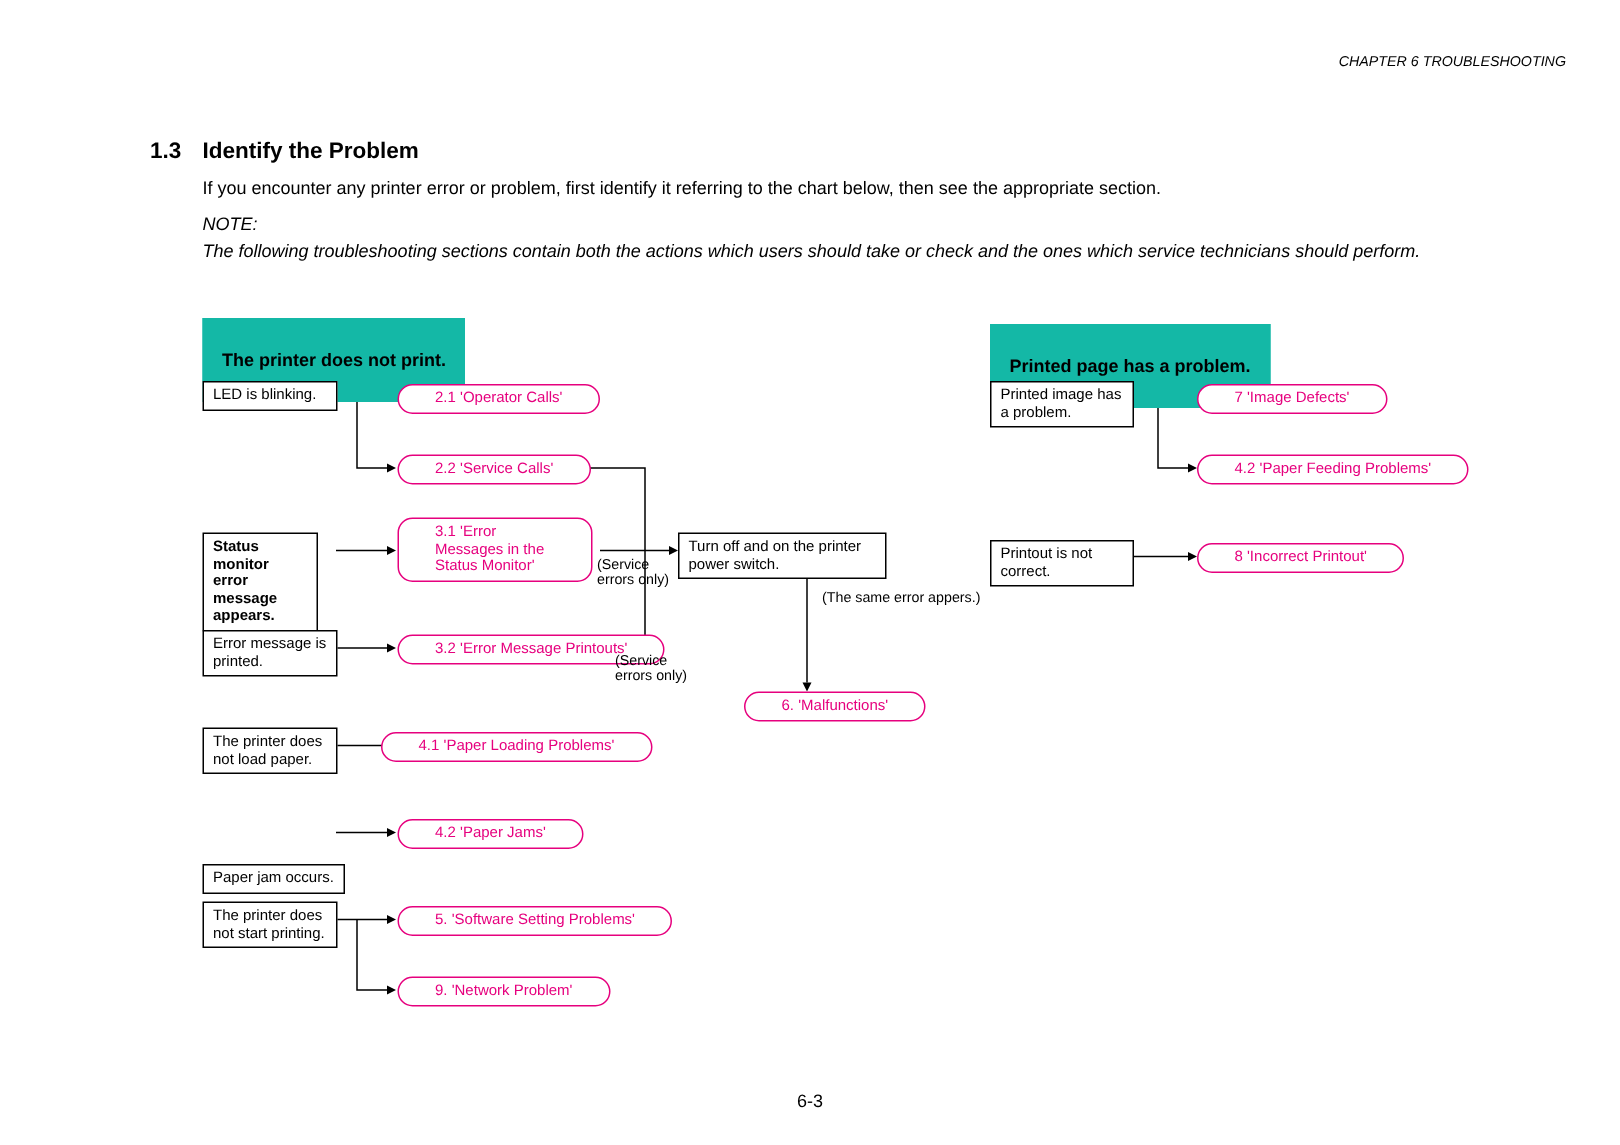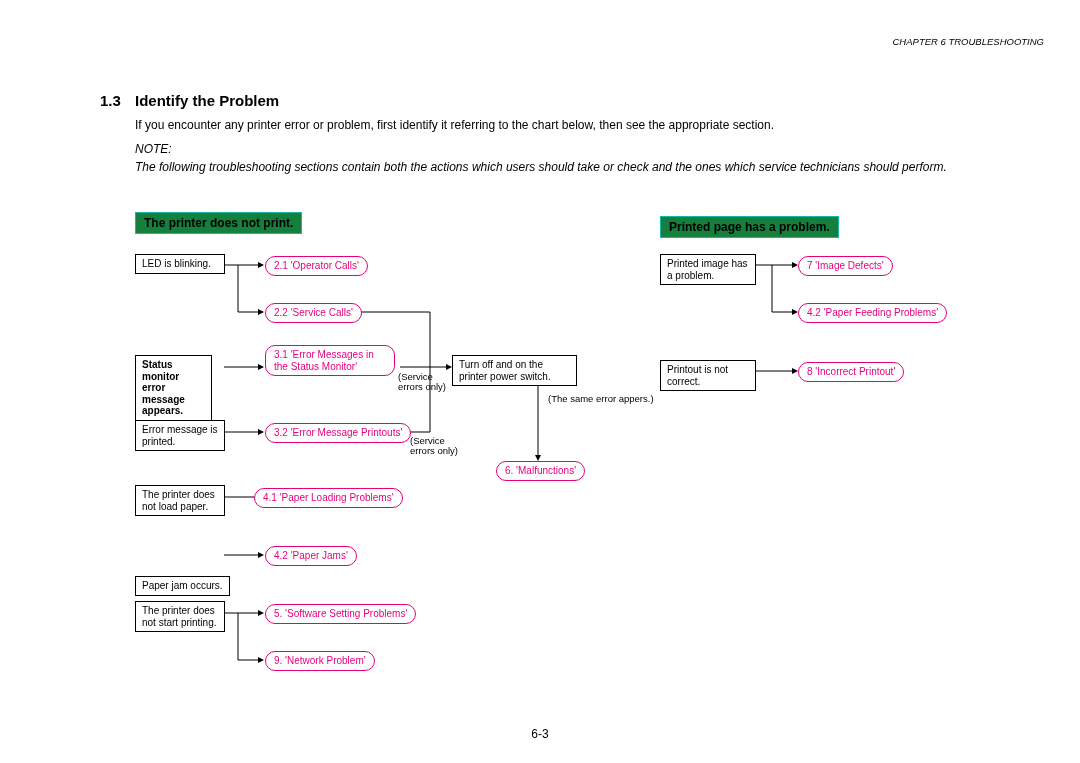--- a/index.html
+++ b/index.html
@@ -60,41 +60,41 @@
     bottom: 22px;
     left: 0; right: 0;
     text-align: center;
     font-size: 12px;
   }
 
   .col-header {
     position: absolute;
     font-size: 12px;
     font-weight: bold;
-    border: 1px solid #14b8a6;
-    padding: 3px 8px;
-    background: #15803d;
+    border: 5px solid #14b8a6;
+    padding: 16px 8px;
+    background: #14b8a6;
   }
 
   .rect-box {
     position: absolute;
     border: 1px solid #000;
     font-size: 10px;
     padding: 3px 6px;
     line-height: 1.15;
     background: #fff;
   }
 
   .pink-box {
     position: absolute;
     border: 1px solid #e6007e;
     border-radius: 10px;
     font-size: 10px;
     color: #e6007e;
-    padding: 3px 8px;
+    padding: 3px 24px;
     line-height: 1.15;
     background: #fff;
     white-space: nowrap;
   }
 
   .small-note {
     position: absolute;
     font-size: 9.5px;
     line-height: 1.1;
   }
@@ -172,21 +172,21 @@
 
 <div class="pink-box" style="top:256px; left:265px;">2.1 'Operator Calls'</div>
 <div class="pink-box" style="top:303px; left:265px;">2.2 'Service Calls'</div>
 <div class="pink-box" style="top:345px; left:265px; white-space:normal; width:130px;">3.1 'Error Messages in the Status Monitor'</div>
 <div class="pink-box" style="top:423px; left:265px;">3.2 'Error Message Printouts'</div>
 <div class="pink-box" style="top:488px; left:254px;">4.1 'Paper Loading Problems'</div>
 <div class="pink-box" style="top:546px; left:265px;">4.2 'Paper Jams'</div>
 <div class="pink-box" style="top:604px; left:265px;">5. 'Software Setting Problems'</div>
 <div class="pink-box" style="top:651px; left:265px;">9. 'Network Problem'</div>
 
-<div class="rect-box" style="top:355px; left:452px; width:125px;">Turn off and on the printer power switch.</div>
+<div class="rect-box" style="top:355px; left:452px; width:139px;">Turn off and on the printer power switch.</div>
 
 <div class="pink-box" style="top:461px; left:496px;">6. 'Malfunctions'</div>
 
 <div class="small-note" style="top:372px; left:398px; width:55px;">(Service errors only)</div>
 <div class="small-note" style="top:436px; left:410px; width:55px;">(Service errors only)</div>
 <div class="small-note" style="top:394px; left:548px;">(The same error appers.)</div>
 
 <div class="col-header" style="top:216px; left:660px;">Printed page has a problem.</div>
 
 <div class="rect-box" style="top:254px; left:660px; width:96px;">Printed image has a problem.</div>

